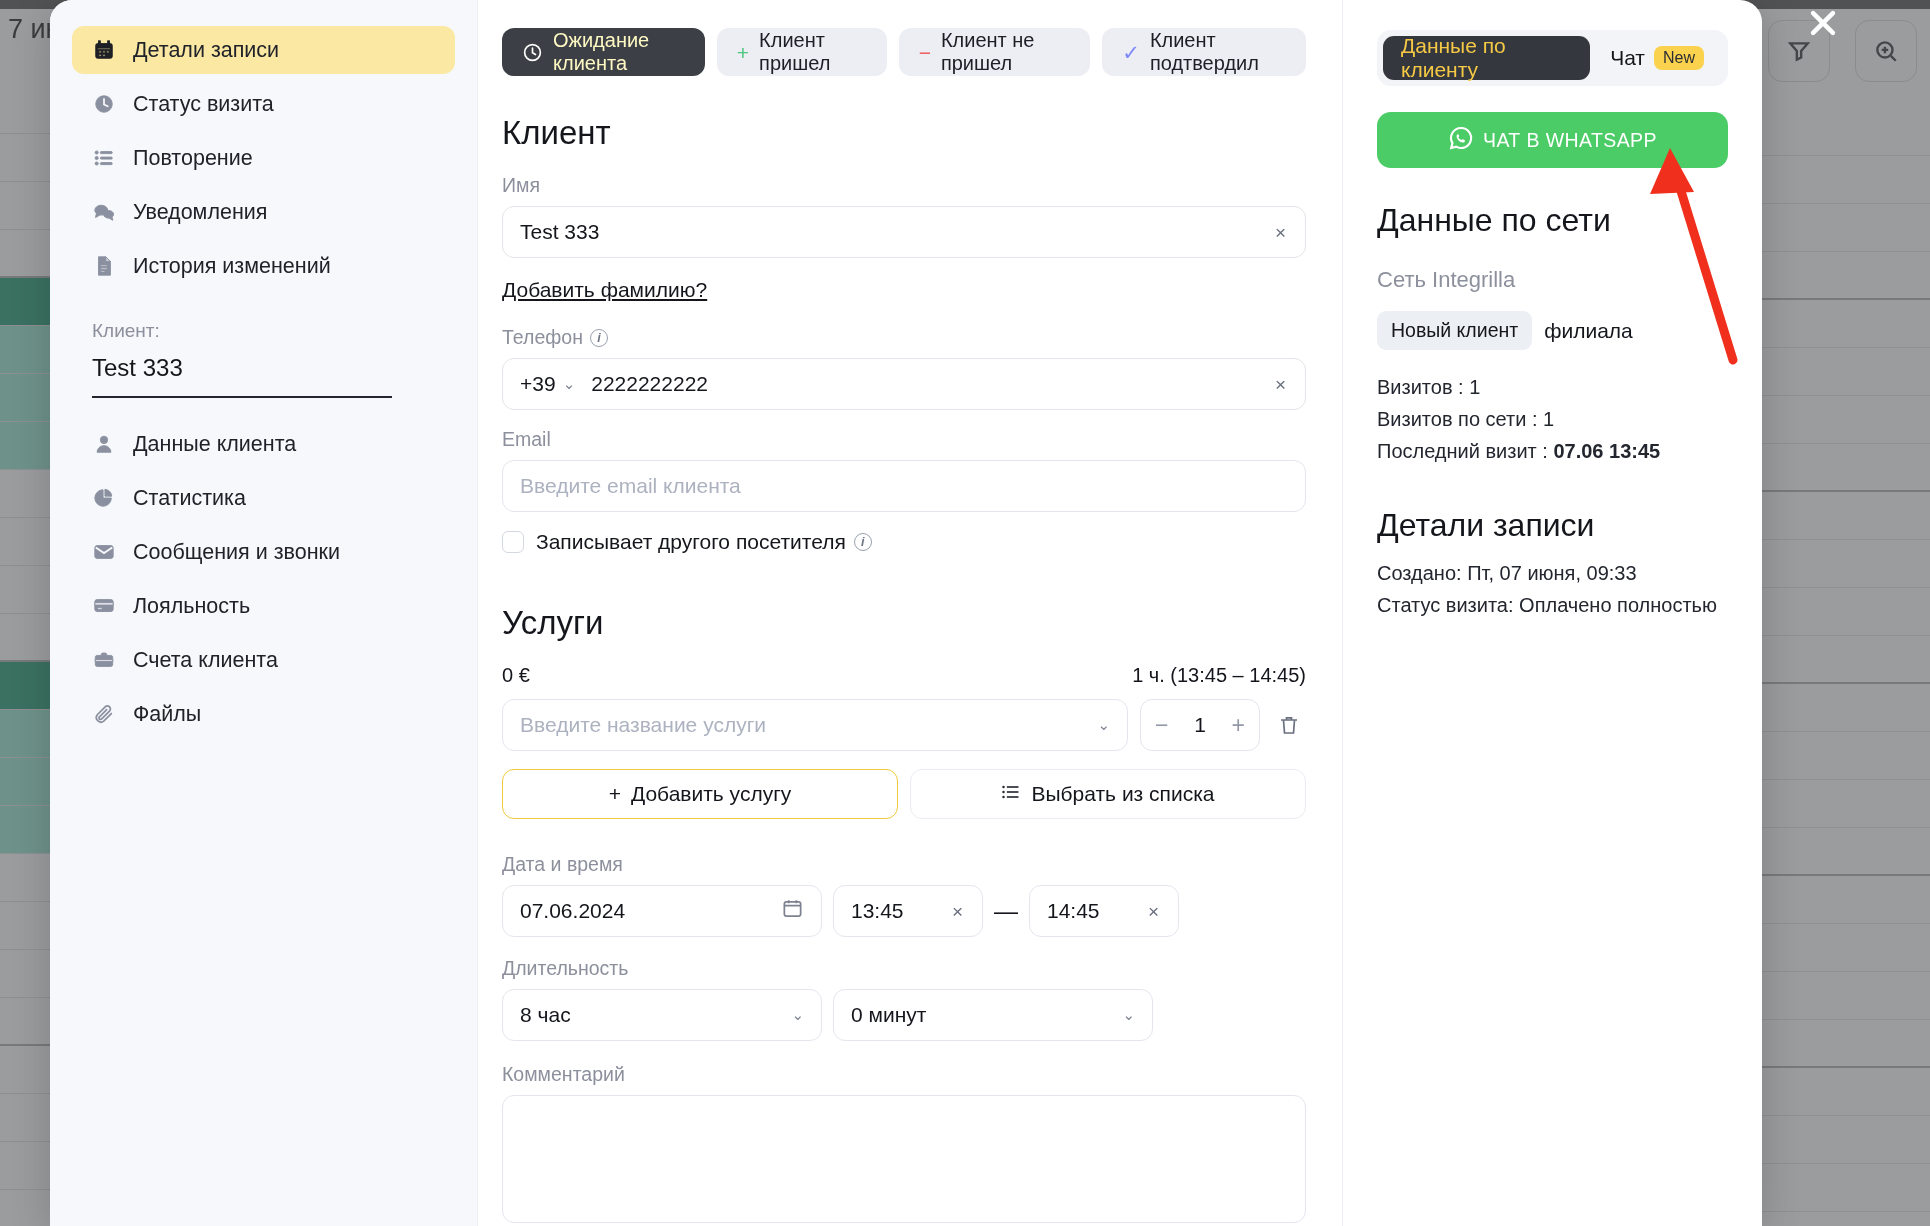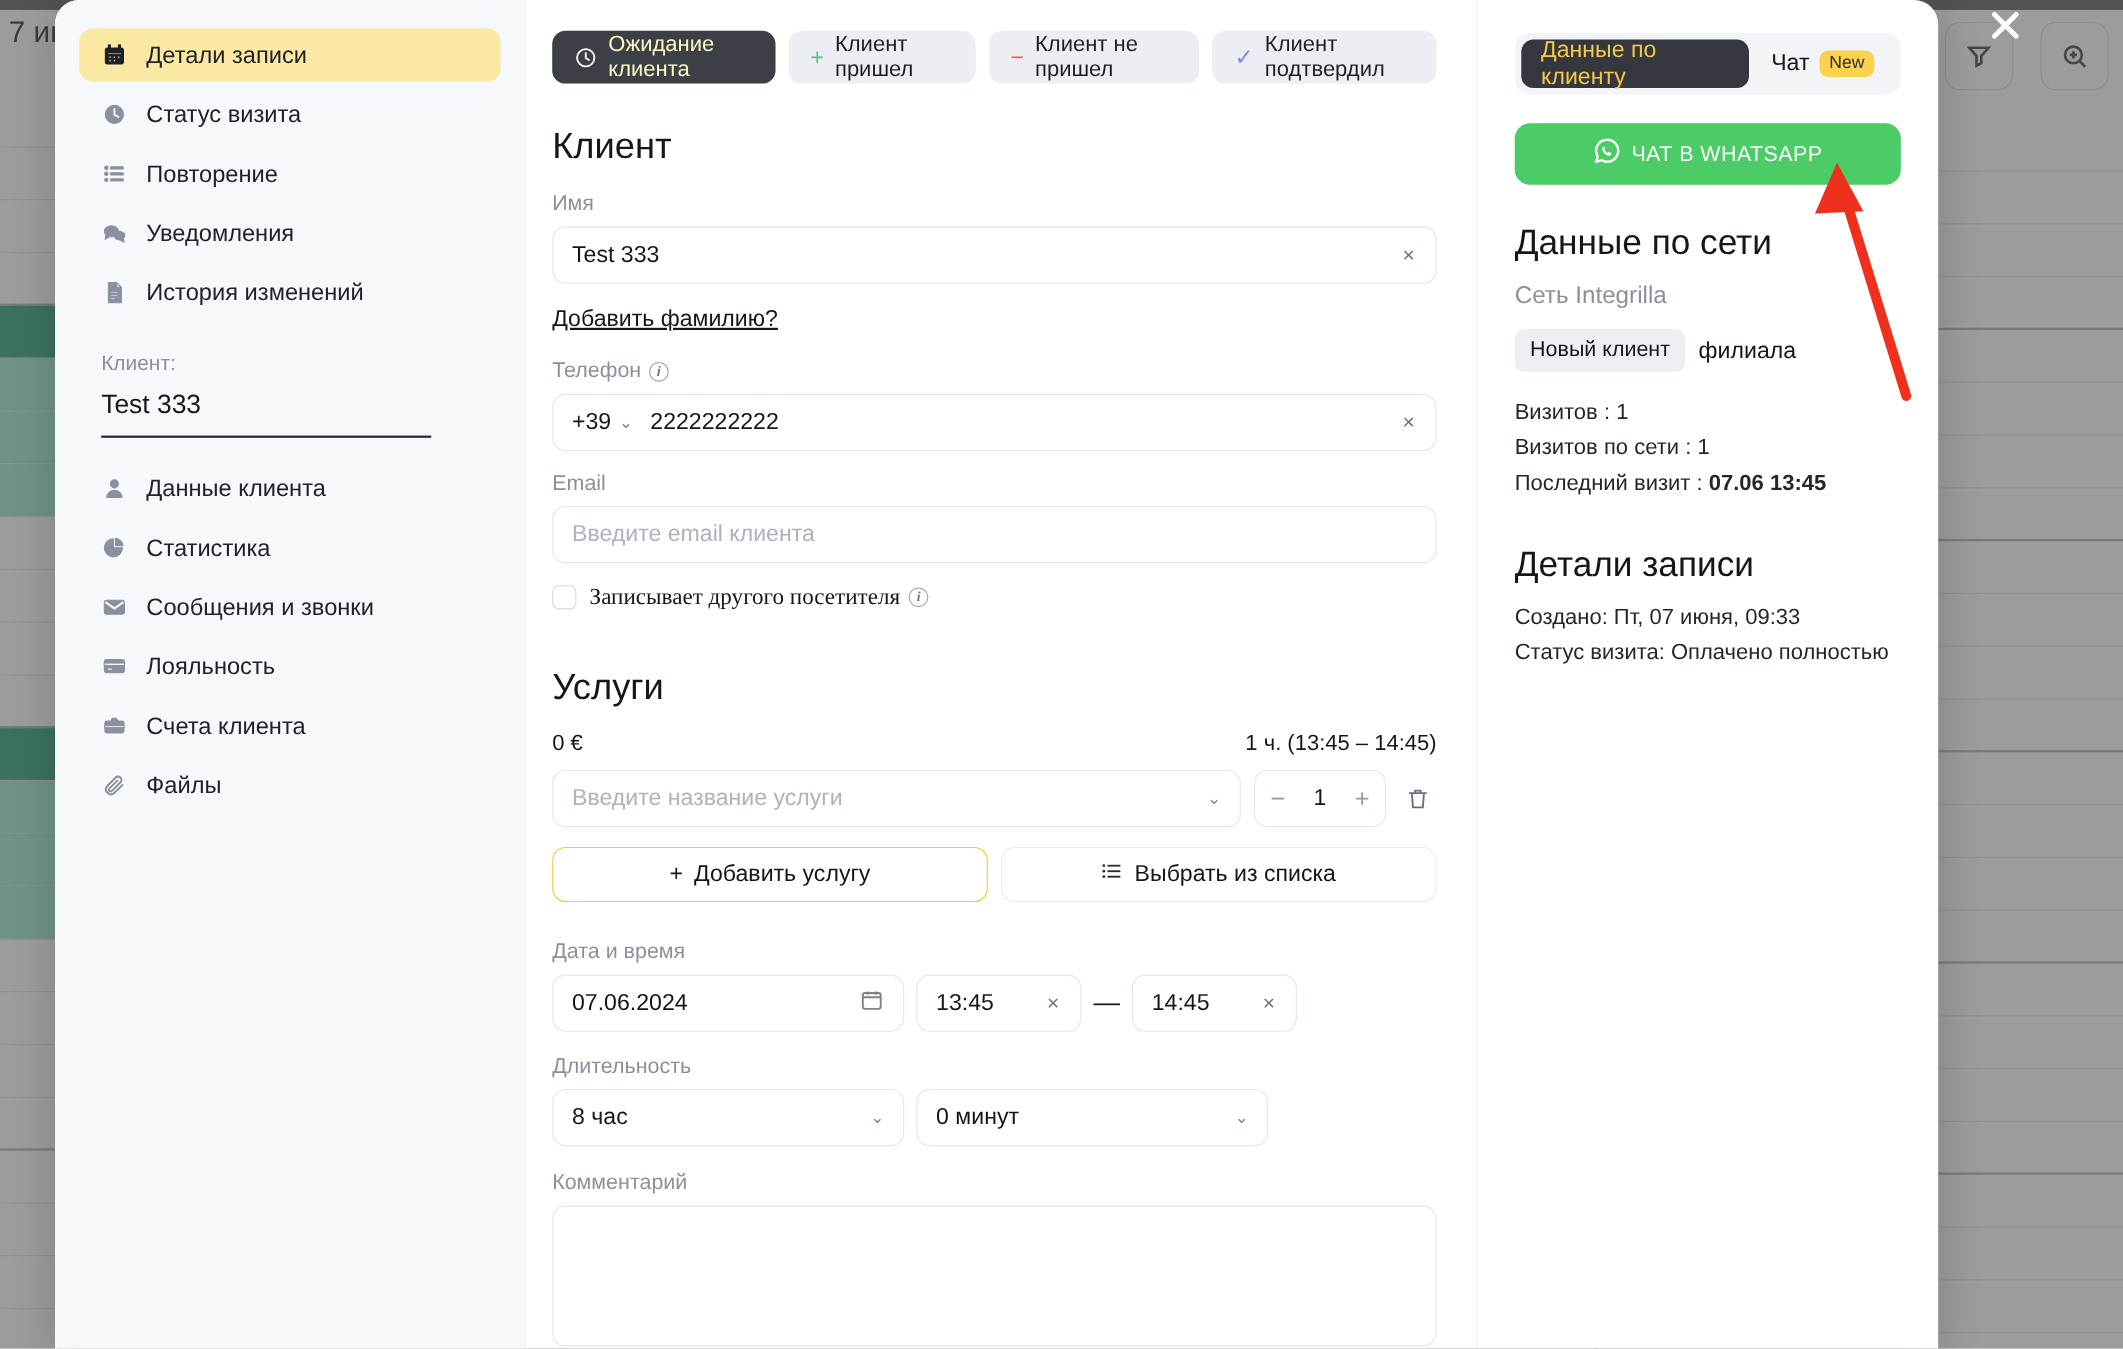--- a/index.html
+++ b/index.html
@@ -143,21 +143,21 @@
     width: 18px; height: 18px; border: 1.6px solid #9aa0ae;
     border-radius: 50%; font-size: 12.5px; color: #6e7585;
     display: inline-flex; align-items: center; justify-content: center;
     font-style: italic; font-weight: 700;
   }
   .cc { display: flex; align-items: center; gap: 7px; margin-right: 16px; font-size: 21px; }
   .caret { color: #7b8090; font-size: 15px; }
 
   .chk-row { display: flex; align-items: center; gap: 12px; margin-top: 6px; }
   .chk-box { width: 22px; height: 22px; border: 1.6px solid #d3d7e0; border-radius: 6px; background:#fff; cursor:pointer;}
-  .chk-lbl { font-size: 21px; color: #14161c; display:flex; align-items:center; gap:8px;font-family:Liberation Serif, serif; }
+  .chk-lbl { font-size: 21px; color: #14161c; display:flex; align-items:center; gap:8px; }
 
   .svc-meta { display: flex; justify-content: space-between; font-size: 20px; color: #14161c; margin-bottom: 12px; }
 
   .svc-row { display: flex; align-items: center; gap: 12px; margin-bottom: 18px; }
   .svc-select {
     flex: 1 1 auto; height: 52px; border: 1px solid #e3e6ed; border-radius: 12px;
     display: flex; align-items: center; padding: 0 17px; font-size: 21px; color: #adb2c0;
     background:#fff;
   }
   .qty {
@@ -215,21 +215,21 @@
     padding: 3px 9px; border-radius: 8px; font-weight: 400;
   }
   .wa-btn {
     height: 56px; border-radius: 14px; background: #4bcc67;
     display: flex; align-items: center; justify-content: center; gap: 9px;
     color: #fff; font-size: 19.5px; letter-spacing: .4px; cursor: pointer;
     margin-bottom: 34px;
   }
   .wa-btn svg { stroke: #fff; fill: none; stroke-width: 2; }
 
-  .rp-title { font-size: 32px; color: #14161c; margin-bottom: 16px; }
+  .rp-title { font-size: 32px; color: #14161c; margin-bottom: 28px; }
   .rp-sub { font-size: 22px; color: #8c909c; margin-bottom: 18px; }
   .chip-row { display: flex; align-items: center; gap: 12px; margin-bottom: 26px; }
   .chip {
     background: #eceff4; border-radius: 9px; padding: 8px 14px;
     font-size: 19.5px; color: #14161c;
   }
   .chip-after { font-size: 21px; color: #14161c; }
   .stat-line { font-size: 20px; color: #23262e; margin-bottom: 9px; }
   .stat-line b { font-weight: 700; }
   .rp-title2 { font-size: 32px; color: #14161c; margin: 44px 0 18px 0; }

